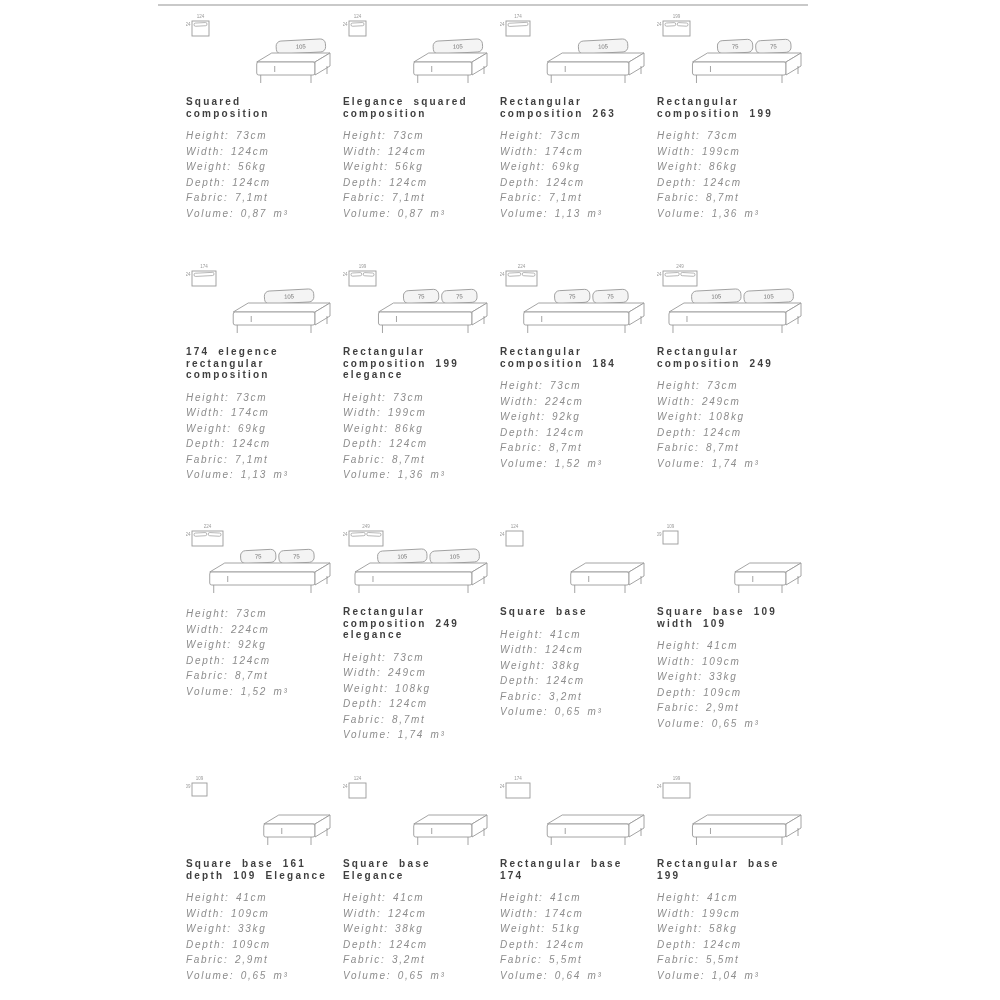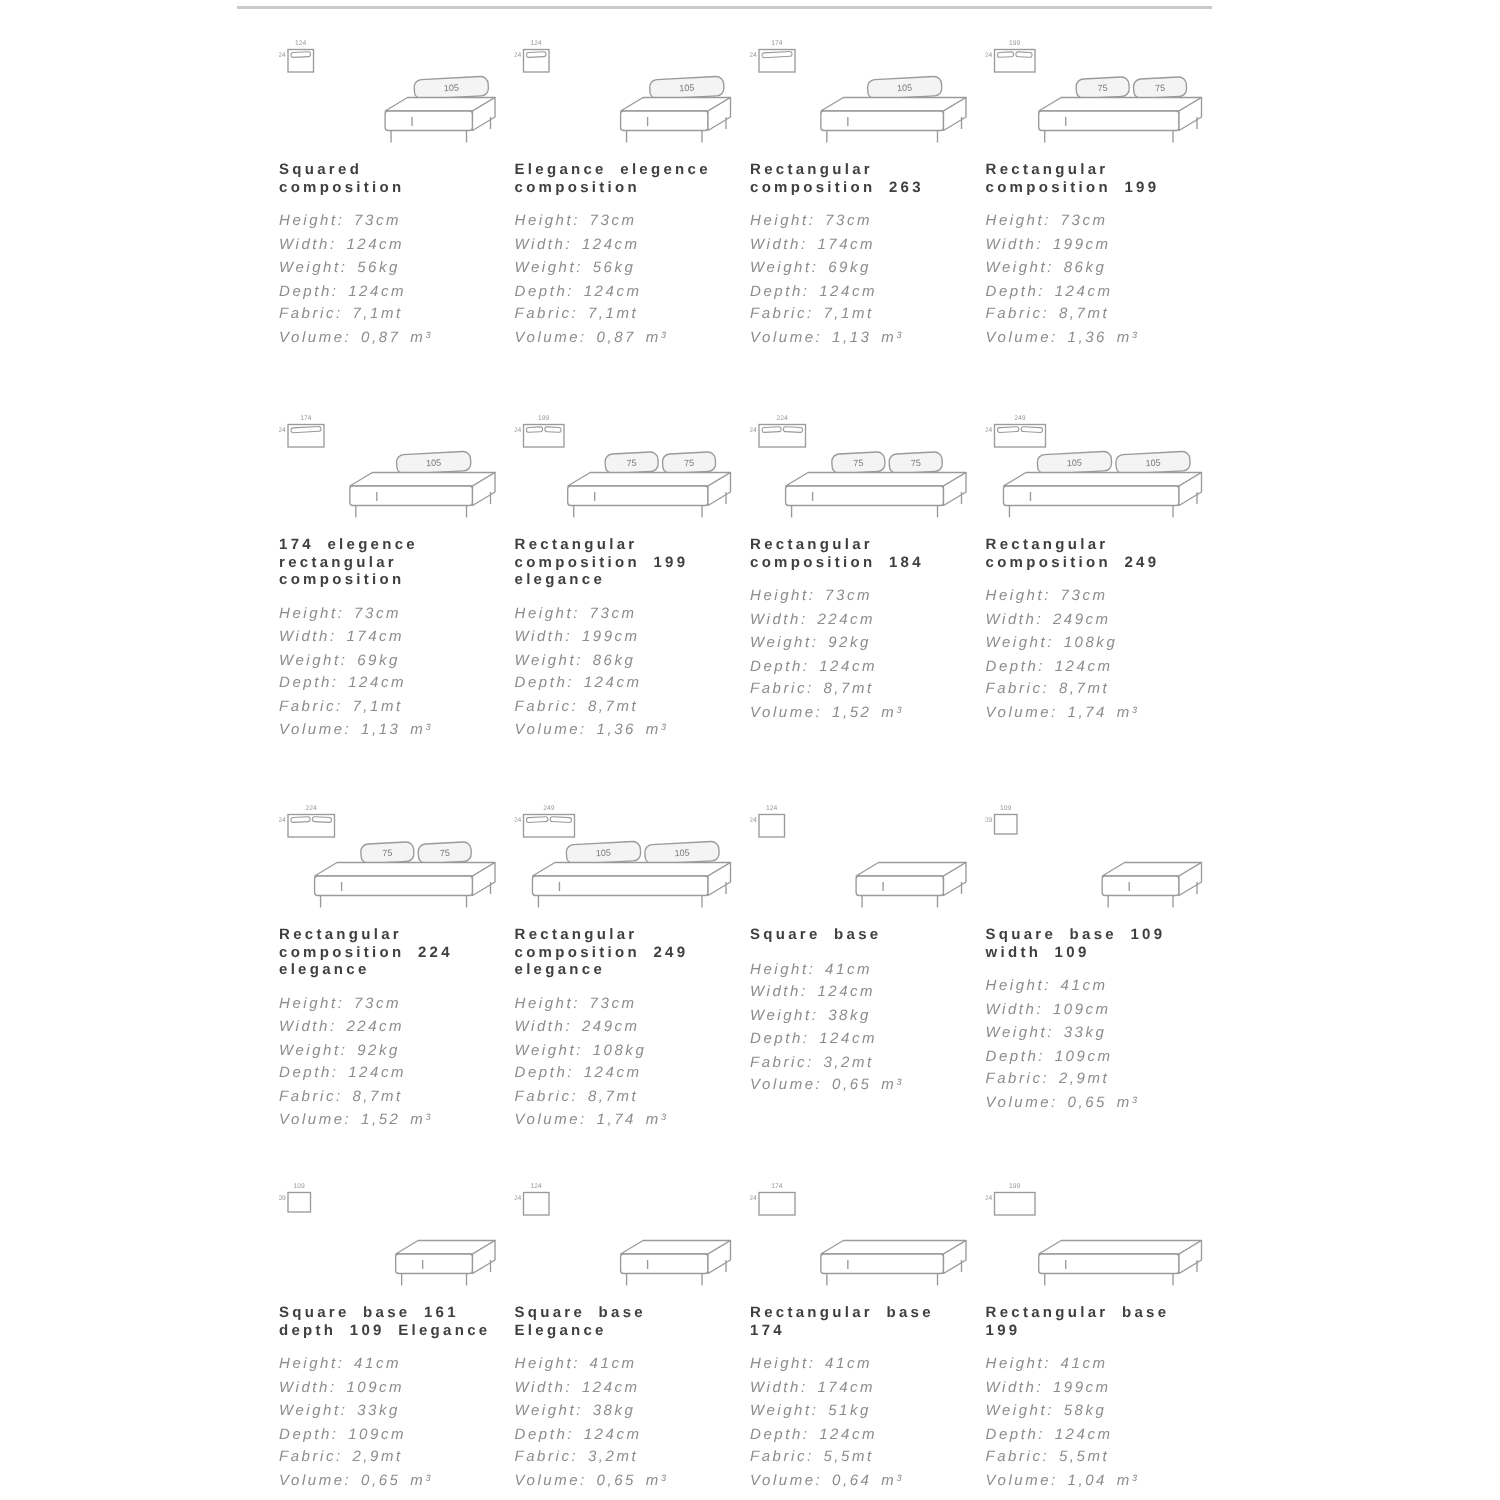--- a/index.html
+++ b/index.html
@@ -12,21 +12,21 @@
   html,body{background:#ffffff;}
   body{
     width:1000px;height:1000px;overflow:hidden;
     font-family:"Liberation Sans", sans-serif;
   }
   .page{
     width:650px;
     margin-left:158px;
     margin-top:4px;
     border-top:2px solid var(--border-color);
-    padding-top:16px;
+    padding-top:4px;
   }
   .grid{
     display:grid;
     grid-template-columns:repeat(4,157px);
     grid-template-rows:250px 260px 252px auto;
     padding-left:28px;
   }
   .card{width:145px;}
   .diagram{width:150px;height:80px;margin-bottom:6px;}
   .diagram svg{display:block;}
@@ -107,21 +107,21 @@
               <polygon points="70.72,52 129,52 144,43 85.72,43"></polygon>
               <rect x="70.72" y="52" width="58.279999999999994" height="13" rx="2"></rect>
               <polygon points="129,52 144,43 144,56 129,65"></polygon>
               <line x1="74.72" y1="65" x2="74.72" y2="73"></line>
               <line x1="125" y1="65" x2="125" y2="73"></line>
               <line x1="141" y1="56" x2="141" y2="64"></line>
               <line x1="88.72" y1="56" x2="88.72" y2="62"></line>
             </g>
           </svg>
         </div>
-    <h3 class="title">Elegance elegence composition</h3>
+    <h3 class="title">Elegance squared composition</h3>
     <ul class="specs">
           <li>Height: 73cm</li>
           <li>Width: 124cm</li>
           <li>Weight: 56kg</li>
           <li>Depth: 124cm</li>
           <li>Fabric: 7,1mt</li>
           <li>Volume: 0,87 m³</li>
         </ul>
   </div>
 
@@ -377,21 +377,20 @@
               <polygon points="23.72,52 129,52 144,43 38.72,43"></polygon>
               <rect x="23.72" y="52" width="105.28" height="13" rx="2"></rect>
               <polygon points="129,52 144,43 144,56 129,65"></polygon>
               <line x1="27.72" y1="65" x2="27.72" y2="73"></line>
               <line x1="125" y1="65" x2="125" y2="73"></line>
               <line x1="141" y1="56" x2="141" y2="64"></line>
               <line x1="41.72" y1="56" x2="41.72" y2="62"></line>
             </g>
           </svg>
         </div>
-    <h3 class="title">Rectangular composition 224 elegance</h3>
     <ul class="specs">
           <li>Height: 73cm</li>
           <li>Width: 224cm</li>
           <li>Weight: 92kg</li>
           <li>Depth: 124cm</li>
           <li>Fabric: 8,7mt</li>
           <li>Volume: 1,52 m³</li>
         </ul>
   </div>
 

